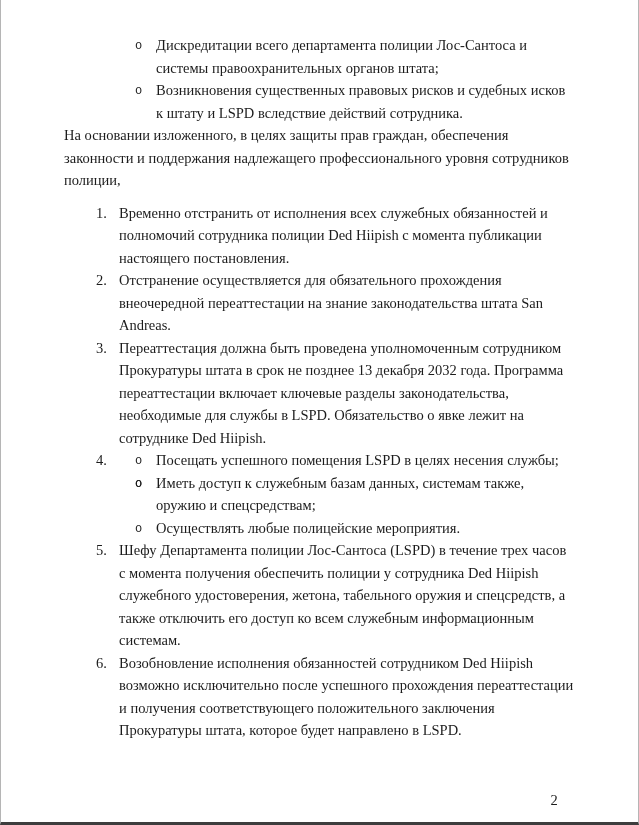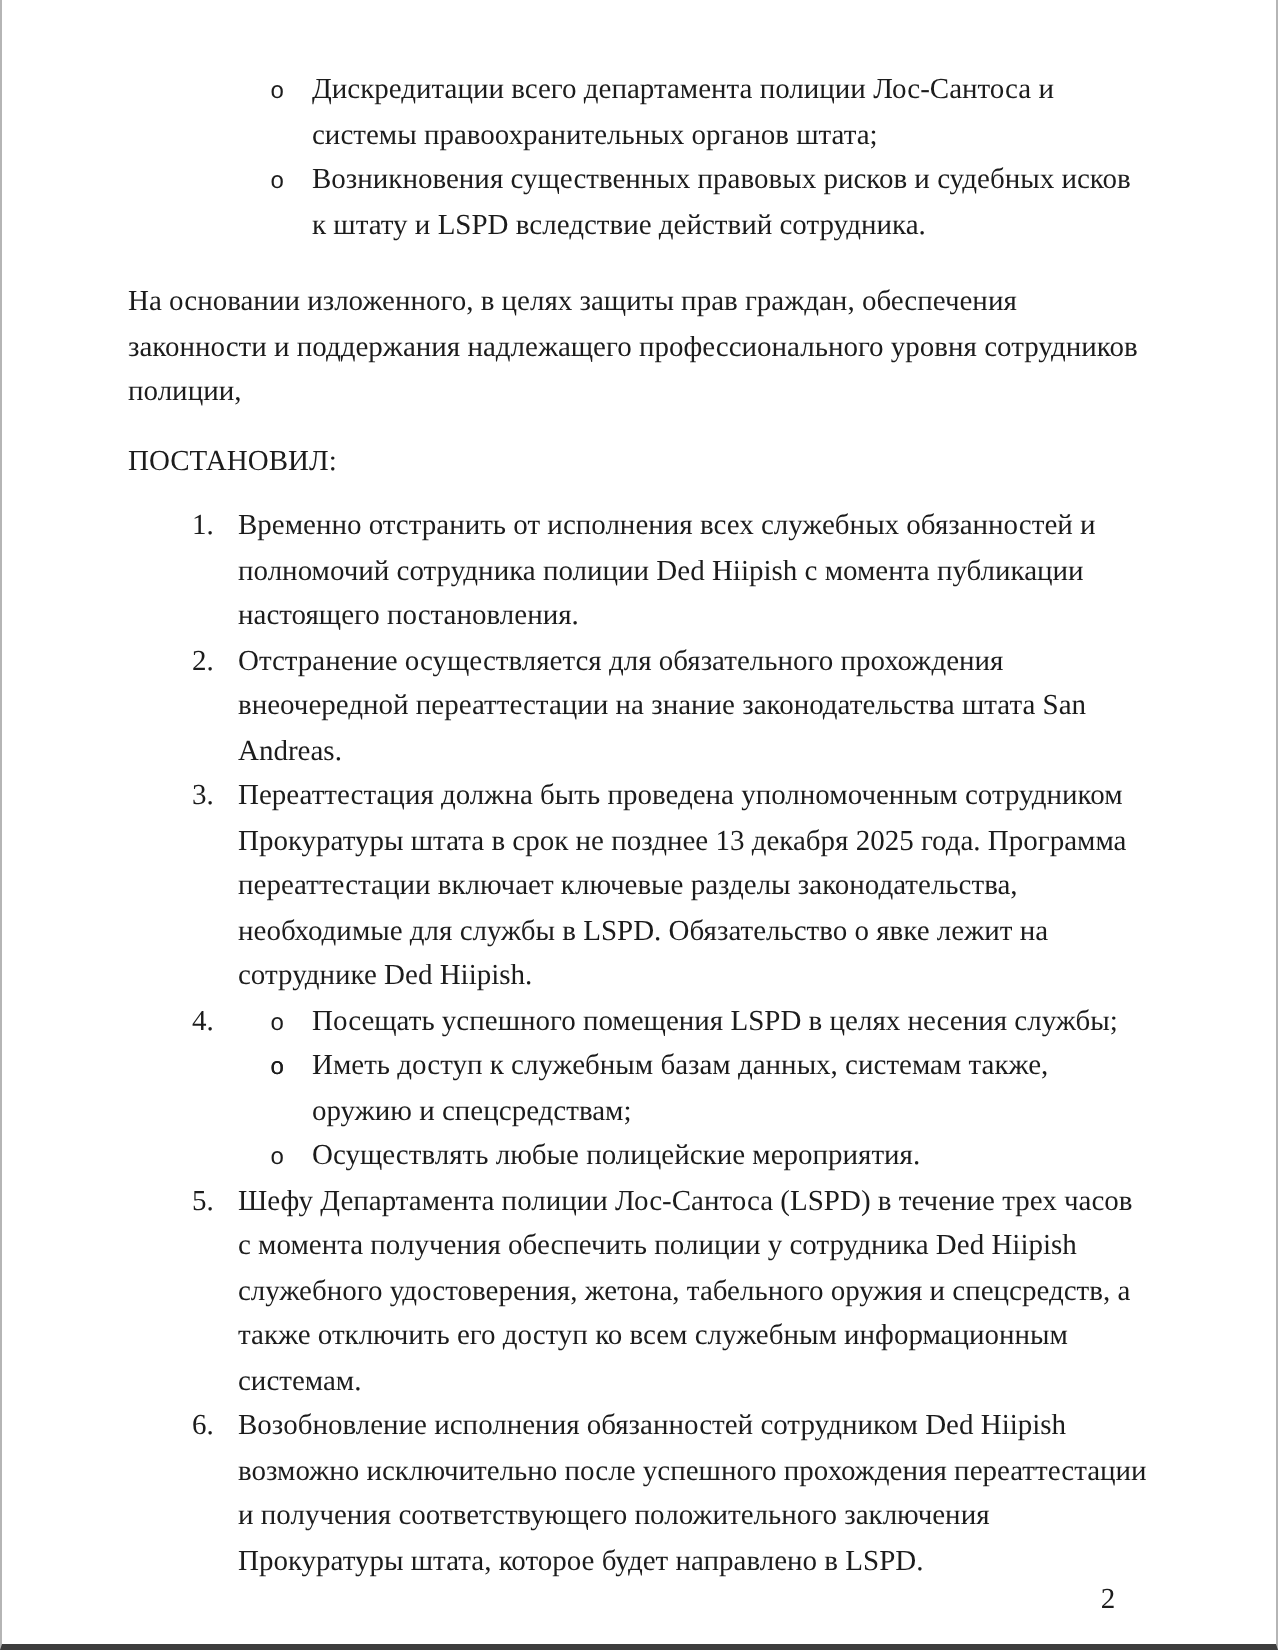--- a/index.html
+++ b/index.html
@@ -45,21 +45,21 @@
   }
   .num-item {
     position: relative;
     padding-left: 55px;
   }
   .num-item > .marker {
     position: absolute;
     left: 32px;
     top: 0;
   }
-  .preamble { margin-top: 16px; }
+  .preamble { }
   .heading  { margin-top: 12px; }
   .resolutions { margin-top: 10px; }
   .page-number {
     position: absolute;
     left: 543px;
     top: 791px;
     width: 20px;
     text-align: center;
     font-size: 14.5px;
     line-height: 18px;
@@ -77,37 +77,36 @@
         <span>Дискредитации всего департамента полиции Лос-Сантоса и системы правоохранительных органов штата;</span>
       </div>
       <div class="bullet-item">
         <span class="marker">o</span>
         <span>Возникновения существенных правовых рисков и судебных исков к штату и LSPD вследствие действий сотрудника.</span>
       </div>
     </div>
 
     <div class="preamble">На основании изложенного, в целях защиты прав граждан, обеспечения законности и поддержания надлежащего профессионального уровня сотрудников полиции,</div>
 
-    <div class="heading">ПОСТАНОВИЛ:</div>
 
     <div class="resolutions">
 
       <div class="num-item">
         <span class="marker">1.</span>
         <span>Временно отстранить от исполнения всех служебных обязанностей и полномочий сотрудника полиции Ded Hiipish с момента публикации настоящего постановления.</span>
       </div>
 
       <div class="num-item">
         <span class="marker">2.</span>
         <span>Отстранение осуществляется для обязательного прохождения внеочередной переаттестации на знание законодательства штата San Andreas.</span>
       </div>
 
       <div class="num-item">
         <span class="marker">3.</span>
-        <span>Переаттестация должна быть проведена уполномоченным сотрудником Прокуратуры штата в срок не позднее 13 декабря 2025 года. Программа переаттестации включает ключевые разделы законодательства, необходимые для службы в LSPD. Обязательство о явке лежит на сотруднике Ded Hiipish.</span>
+        <span>Переаттестация должна быть проведена уполномоченным сотрудником Прокуратуры штата в срок не позднее 13 декабря 2032 года. Программа переаттестации включает ключевые разделы законодательства, необходимые для службы в LSPD. Обязательство о явке лежит на сотруднике Ded Hiipish.</span>
       </div>
 
       <div class="num-item">
         <span class="marker">4.</span>
       </div>
 
       <div class="sub-bullets">
         <div class="bullet-item">
           <span class="marker">o</span>
           <span>Посещать успешного помещения LSPD в целях несения службы;</span>

